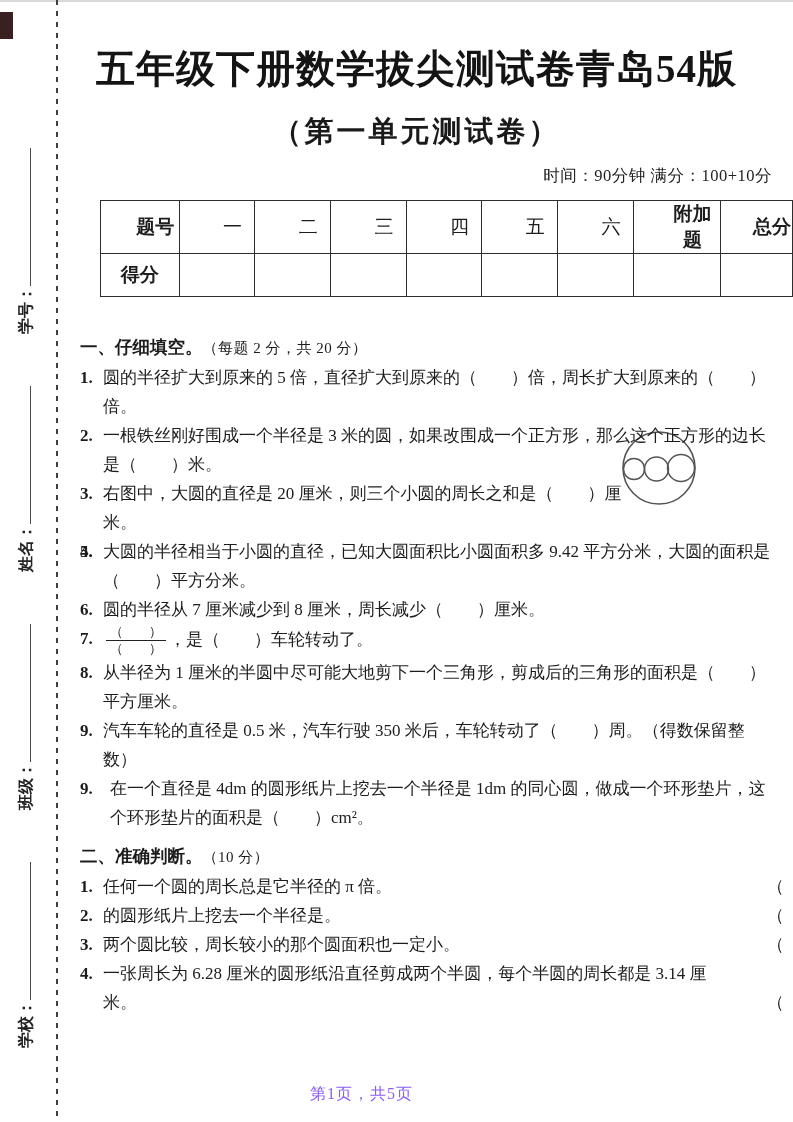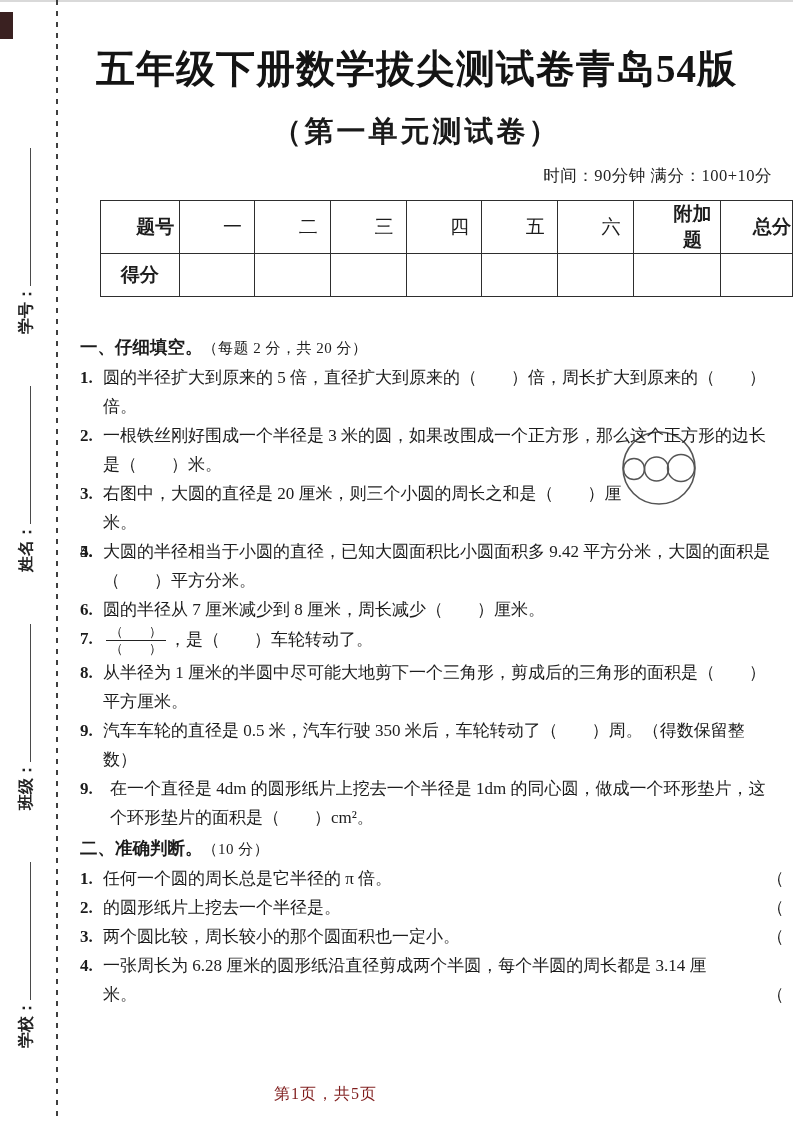--- a/index.html
+++ b/index.html
@@ -64,24 +64,24 @@
   .q.judge{padding-right:60px;}
   .jbracket{position:absolute;right:-52px;bottom:0;letter-spacing:2px;}
   .q.judge .jbracket{right:-52px;}
   .frac{
     display:inline-block;vertical-align:middle;text-align:center;
     font-size:13px;line-height:1.25;margin:0 3px;
   }
   .frac .fnum{display:block;padding:0 4px;}
   .frac .fden{display:block;padding:0 4px;border-top:1.3px solid #222;}
   .diagram{position:absolute;left:536px;top:130px;}
-  .sec2{margin-top:2px;}
+  .sec2{margin-top:10px;}
   .footer{
     position:absolute;top:1084px;left:0;width:651px;text-align:center;
-    font-size:16px;color:#7f1d1d;letter-spacing:1px;
+    font-size:16px;color:#8b5cf6;letter-spacing:1px;padding-left:36px;
   }
 </style>
 </head>
 <body>
 
 <div class="scan-streak"></div>
 <div class="corner-mark"></div>
 <div class="seal-dash"></div>
 
 <div class="seal-fields">

